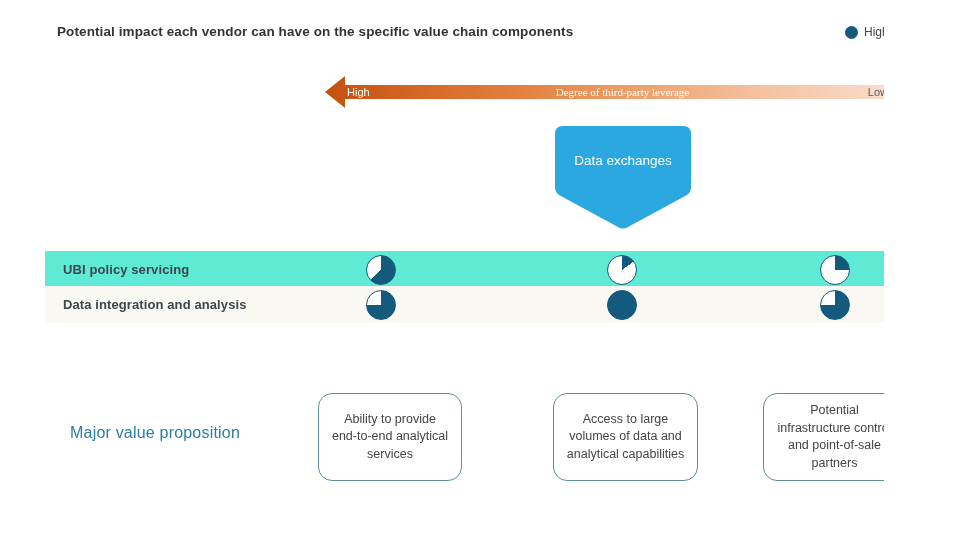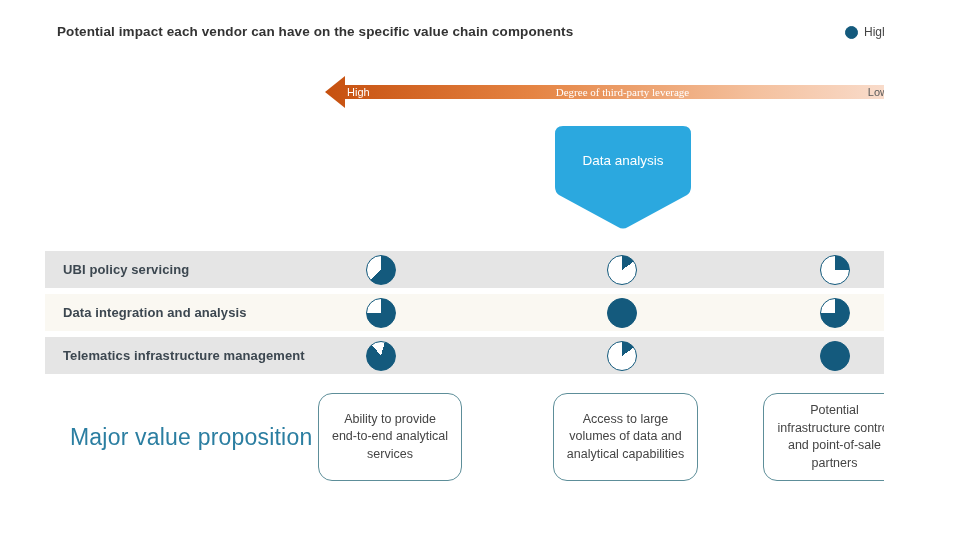--- a/index.html
+++ b/index.html
@@ -25,27 +25,27 @@
   
   .pentagon{position:absolute;width:138px;height:107px;}
   .pentagon svg{position:absolute;left:0;top:0;}
   .pentagon .ptext{
     position:absolute;left:6px;right:6px;top:0;height:72px;
     display:flex;align-items:center;justify-content:center;text-align:center;
     color:#ffffff;font-size:13.5px;line-height:1.3;
   }
   
   .mrow{position:absolute;left:45px;width:878px;height:37px;display:flex;align-items:center;}
-  .mrow.blue{background:#e5e5e5;}
+  .mrow.blue{background:#5eead4;}
   .mrow.cream{background:#FAF8F2;}
   .mrow-label{padding-left:18px;font-size:13px;font-weight:bold;color:#3C4750;letter-spacing:.1px;}
   .cell-pie{position:absolute;width:30px;height:30px;top:3.5px;border:1.5px solid #145A7D;border-radius:50%;box-sizing:border-box;}
   .cpos-0{left:321px;} .cpos-1{left:562px;} .cpos-2{left:775px;}
   
-  .mvp-label{position:absolute;left:70px;top:424px;font-size:23px;color:#2B7EA1;letter-spacing:.2px;}
+  .mvp-label{position:absolute;left:70px;top:424px;font-size:16px;color:#2B7EA1;letter-spacing:.2px;}
   .vbox{
     position:absolute;top:393px;height:88px;box-sizing:border-box;
     border:1.5px solid #5D8E99;border-radius:14px;background:#ffffff;
     display:flex;align-items:center;justify-content:center;text-align:center;
     font-size:12.5px;line-height:1.4;color:#444444;padding:6px 12px;
   }
   .vbox-0{left:318px;width:144px;}
   .vbox-1{left:553px;width:145px;}
   .vbox-2{left:763px;width:143px;}
 </style>
@@ -81,40 +81,34 @@
     </svg>
     <div class="arrow-label left">High</div>
     <div class="arrow-label center">Degree of third-party leverage</div>
     <div class="arrow-label right">Low</div>
   </div>
 
   <div class="pentagon" style="left:554px;top:125px;">
     <svg width="138" height="107" viewBox="0 0 138 107">
       <path d="M9 1 H129 Q137 1 137 9 V62 Q137 67 133 70 L74 102 Q69 105 64 102 L5 70 Q1 67 1 62 V9 Q1 1 9 1 Z" fill="#2BA8DF"></path>
     </svg>
-    <div class="ptext">Data analysis</div>
+    <div class="ptext">Data exchanges</div>
   </div>
 
   <div class="mrow blue" style="top:251px;">
     <span class="mrow-label">UBI policy servicing</span>
     <span class="cell-pie cpos-0" style="background: conic-gradient(rgb(20, 90, 125) 0deg, rgb(20, 90, 125) 62.5%, rgb(255, 255, 255) 62.5%, rgb(255, 255, 255) 100%);"></span>
     <span class="cell-pie cpos-1" style="background: conic-gradient(rgb(20, 90, 125) 0deg, rgb(20, 90, 125) 15%, rgb(255, 255, 255) 15%, rgb(255, 255, 255) 100%);"></span>
     <span class="cell-pie cpos-2" style="background: conic-gradient(rgb(20, 90, 125) 0deg, rgb(20, 90, 125) 25%, rgb(255, 255, 255) 25%, rgb(255, 255, 255) 100%);"></span>
   </div>
-  <div class="mrow cream" style="top:294px;">
+  <div class="mrow cream" style="top:286px;">
     <span class="mrow-label">Data integration and analysis</span>
     <span class="cell-pie cpos-0" style="background: conic-gradient(rgb(20, 90, 125) 0deg, rgb(20, 90, 125) 75%, rgb(255, 255, 255) 75%, rgb(255, 255, 255) 100%);"></span>
     <span class="cell-pie cpos-1" style="background: rgb(20, 90, 125);"></span>
     <span class="cell-pie cpos-2" style="background: conic-gradient(rgb(20, 90, 125) 0deg, rgb(20, 90, 125) 75%, rgb(255, 255, 255) 75%, rgb(255, 255, 255) 100%);"></span>
-  </div>
-  <div class="mrow blue" style="top:337px;">
-    <span class="mrow-label">Telematics infrastructure management</span>
-    <span class="cell-pie cpos-0" style="background: conic-gradient(from 15deg, rgb(20, 90, 125) 0deg, rgb(20, 90, 125) 85%, rgb(255, 255, 255) 85%, rgb(255, 255, 255) 100%);"></span>
-    <span class="cell-pie cpos-1" style="background: conic-gradient(rgb(20, 90, 125) 0deg, rgb(20, 90, 125) 15%, rgb(255, 255, 255) 15%, rgb(255, 255, 255) 100%);"></span>
-    <span class="cell-pie cpos-2" style="background: rgb(20, 90, 125);"></span>
   </div>
 
   <div class="mvp-label">Major value proposition</div>
   <div class="vbox vbox-0">Ability to provide end-to-end analytical services</div>
   <div class="vbox vbox-1">Access to large volumes of data and analytical capabilities</div>
   <div class="vbox vbox-2">Potential infrastructure control and point-of-sale partners</div>
 
 </div>
 
 </body></html>

